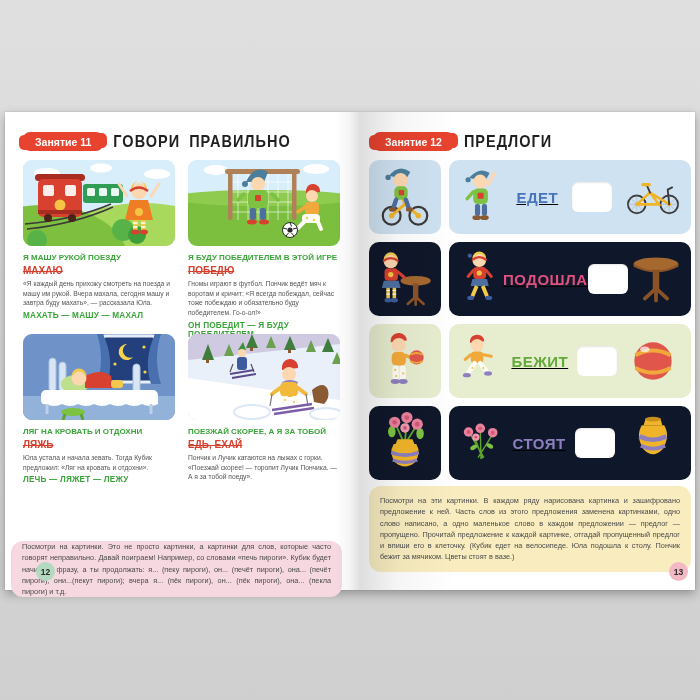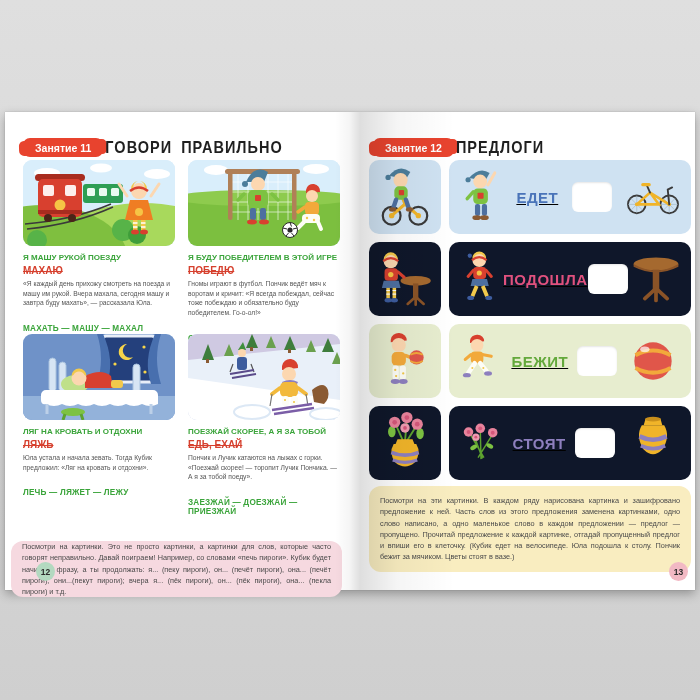--- a/index.html
+++ b/index.html
@@ -6,37 +6,37 @@
   body{width:700px;height:700px;font-family:"Liberation Sans","DejaVu Sans",sans-serif;}
   .screen{position:relative;width:700px;height:700px;overflow:hidden;
     background:linear-gradient(#dfdfdf,#d6d6d6 60%,#cfcfcf);}
   .book{position:absolute;left:5px;top:112px;width:690px;height:478px;background:#ffffff;
     box-shadow:0 4px 10px rgba(0,0,0,.30),0 0 1px rgba(0,0,0,.25);}
   .spine-shadow{position:absolute;left:330px;top:0;width:120px;height:100%;pointer-events:none;z-index:6;
     background:linear-gradient(90deg,rgba(0,0,0,0) 0%,rgba(0,0,0,.04) 12%,rgba(0,0,0,.13) 21%,rgba(0,0,0,.10) 30%,rgba(0,0,0,.04) 52%,rgba(0,0,0,0) 100%);}
   .page{position:absolute;top:0;height:100%;}
   .page-left{left:0;width:348px;}
   .page-right{left:348px;width:342px;}
-  .page-header{position:absolute;top:26px;left:18px;display:flex;align-items:center;gap:2px;justify-content:flex-end;}
+  .page-header{position:absolute;top:20px;left:18px;display:flex;align-items:center;gap:10px;justify-content:flex-end;}
   .page-right .page-header{left:20px;}
   .badge{position:relative;background:#e8432e;color:#fff;font-weight:bold;font-size:10.5px;
     padding:3.5px 12px;border-radius:7px;white-space:nowrap;}
   .badge::before{content:"";position:absolute;left:-4px;right:-4px;top:2px;bottom:2px;background:#e8432e;
     border-radius:5px;transform:rotate(-1.4deg);z-index:0;}
   .badge span{position:relative;z-index:1;}
   .page-title{font-size:14.5px;font-weight:bold;color:#1f1f1f;letter-spacing:1px;word-spacing:4px;transform:scaleY(1.08);}
   
   .card{position:absolute;width:152px;}
   .c0{left:18px;top:48px}.c1{left:183px;top:48px}.c2{left:18px;top:222px}.c3{left:183px;top:222px}
   .scene{width:152px;height:86px;border-radius:9px;overflow:hidden;display:block;background:#d9eefb;}
   .scene svg{display:block;width:100%;height:100%;}
   .correct{margin-top:7px;font-size:8px;font-weight:bold;color:#3aa43a;line-height:1.25;}
   .wrong{margin-top:2px;font-size:10px;font-weight:bold;color:#d6402e;text-decoration:line-through;}
   .story{margin-top:3px;font-size:6.7px;color:#555;line-height:1.45;}
-  .forms{margin-top:16px;font-size:8.2px;font-weight:bold;color:#3aa43a;letter-spacing:.2px;}
+  .forms{margin-top:3px;font-size:8.2px;font-weight:bold;color:#3aa43a;letter-spacing:.2px;}
   .note{box-sizing:border-box;border-radius:12px;font-size:7.3px;line-height:1.55;color:#4a4a4a;text-align:justify;}
   .note-pink{position:absolute;left:6px;top:391px;width:331px;padding:0 11px;background:#f6d9e0;margin-top:38px;}
   .note-yellow{position:absolute;left:16px;top:374px;width:322px;padding:9px 11px;background:#f9edc0;}
   .page-num{position:absolute;bottom:9px;width:19px;height:19px;border-radius:50%;font-size:8.5px;font-weight:bold;
     display:flex;align-items:center;justify-content:center;color:#2b2b2b;z-index:7;}
   .pn-left{left:7px;background:#b3d9c0;margin-left:24px;}
   .pn-right{right:7px;background:#f2b9c4;}
   
   .row{position:absolute;left:16px;width:322px;height:74px;}
   .r0{top:48px}.r1{top:130px}.r2{top:212px}.r3{top:294px}
@@ -226,21 +226,20 @@
             <path d="M84 76 l40 -6 M86 80 l40 -6" stroke="#7b5ea7" stroke-width="2.5"></path>
             <path d="M124 56 q12 -10 16 0 q2 8 -4 14 l-10 -2 z" fill="#8a5a33"></path>
             <ellipse cx="28" cy="62" rx="16" ry="7" fill="#fff"></ellipse>
             <ellipse cx="64" cy="78" rx="18" ry="7" fill="#fff" stroke="#dce8f5" stroke-width="2"></ellipse>
             <ellipse cx="138" cy="80" rx="16" ry="6" fill="#fff" stroke="#dce8f5" stroke-width="2"></ellipse>
           </svg>
         </div>
         <div class="correct">ПОЕЗЖАЙ СКОРЕЕ, А Я ЗА ТОБОЙ</div>
         <div class="wrong">ЕДЬ, ЕХАЙ</div>
         <div class="story">Пончик и Лучик катаются на лыжах с горки. «Поезжай скорее! — торопит Лучик Пончика. — А я за тобой поеду».</div>
-        <div class="forms">ЗАЕЗЖАЙ — ДОЕЗЖАЙ — ПРИЕЗЖАЙ</div>
       </div>
 
       <div class="note note-pink">Посмотри на картинки. Это не просто картинки, а картинки для слов, которые часто говорят неправильно. Давай поиграем! Например, со словами «печь пироги». Кубик будет начинать фразу, а ты продолжать: я... (пеку пироги), он... (печёт пироги), она... (печёт пироги), они...(пекут пироги); вчера я... (пёк пироги), он... (пёк пироги), она... (пекла пироги) и т.д.</div>
       <div class="page-num pn-left">12</div>
     </div>
 
     <div class="page page-right">
       <div class="page-header">
         <div class="badge"><span>Занятие 12</span></div>
         <div class="page-title">ПРЕДЛОГИ</div>

